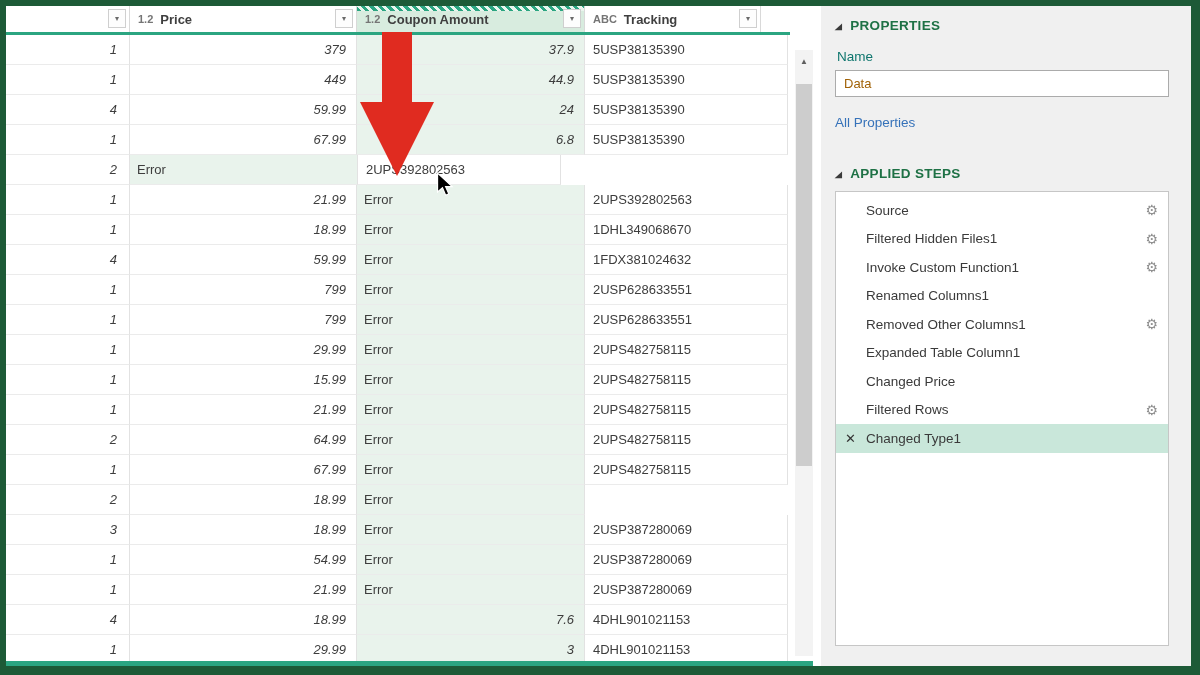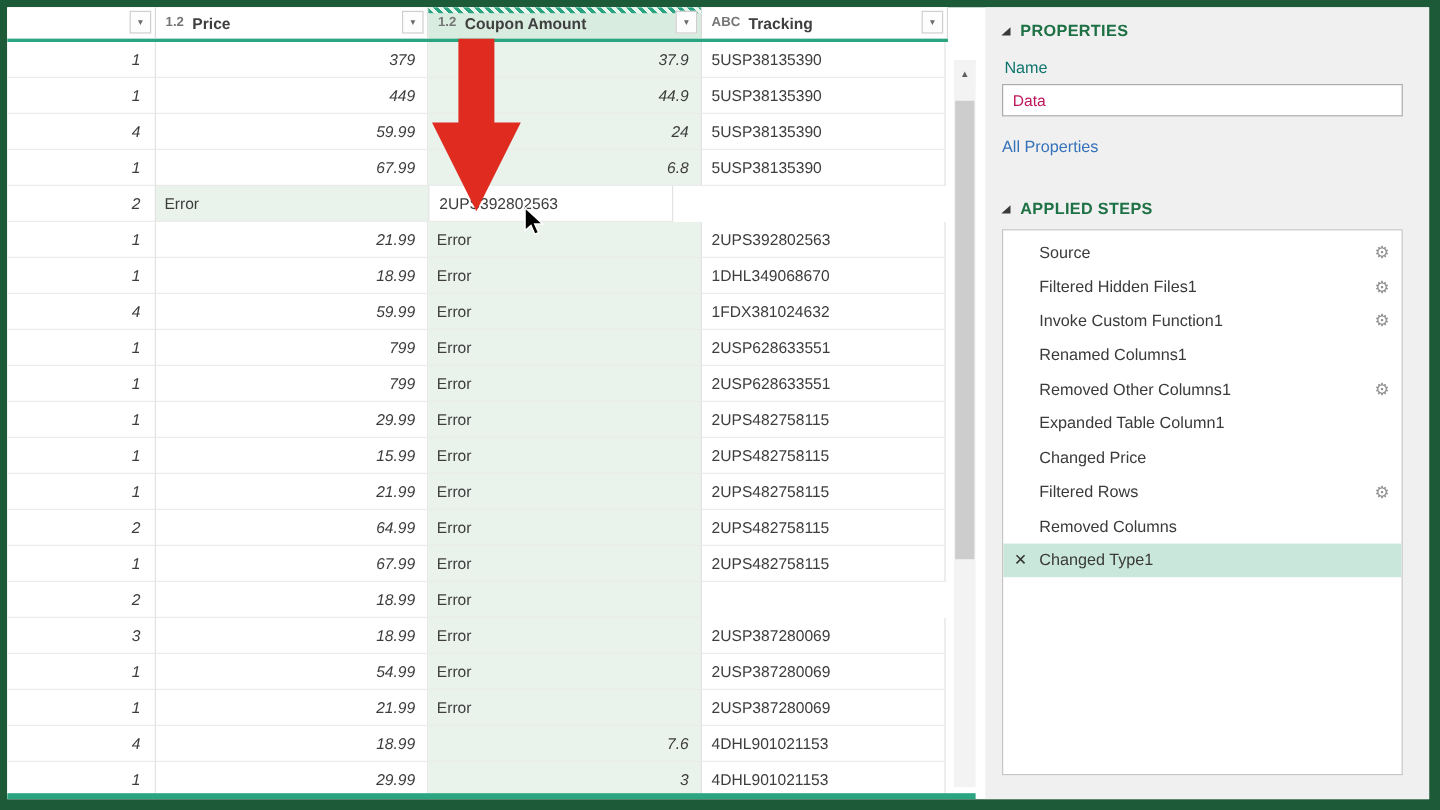--- a/index.html
+++ b/index.html
@@ -8,21 +8,21 @@
     border:6px solid #1d5a37; border-right-width:9px; border-bottom-width:9px;
     position:relative; background:#ffffff; overflow:hidden;
     font-family:"Liberation Sans", sans-serif;
     display:flex;
   }
   
   .table-area {width:784px; flex:none; position:relative;}
   .header-row {display:flex; height:26px; border-bottom:3px solid #2ba581; background:#fff;}
   .hcell {position:relative; display:flex; align-items:center; box-sizing:border-box;
           border-right:1px solid #d9d9d9; padding:0 26px 0 8px; background:#fff;}
-  .hc1{width:124px}.hc2{width:227px}.hc3{width:228px}.hc4{width:205px}
+  .hc1{width:124px}.hc2{width:227px}.hc3{width:228px}.hc4{width:176px}
   .type-icon {color:#757575; font-size:11px; font-weight:700; margin-right:7px; white-space:nowrap;}
   .hlabel {font-size:13px; font-weight:700; color:#3f3f3f; white-space:nowrap;}
   .dd {position:absolute; right:3px; top:3px; width:18px; height:19px; box-sizing:border-box;
        border:1px solid #cfcfcf; background:#fdfdfd; color:#6a6a6a; font-size:8px;
        display:flex; align-items:center; justify-content:center; cursor:pointer;}
   .hcell.selected {background:#d8ecdf;}
   .hcell.selected::before {content:""; position:absolute; top:0; left:0; right:0; height:5px;
        background:repeating-linear-gradient(45deg,#2ba581 0 3px,#eaf5ee 3px 6px);}
   .trow {display:flex; height:30px;}
   .cell {box-sizing:border-box; border-right:1px solid #e2e2e2; border-bottom:1px solid #ebebeb;
@@ -40,21 +40,21 @@
               color:#5f5f5f; font-size:8px; cursor:pointer; background:#f3f3f3;}
   .scroll-thumb {position:absolute; top:34px; left:1px; right:1px; height:382px; background:#cdcdcd; cursor:pointer;}
   
   .panel {flex:1; background:#f0f0f0; margin-left:8px; box-sizing:border-box;
           padding:12px 22px 0 14px; position:relative;}
   .section-head {display:flex; align-items:center; color:#1e7145; font-weight:700;
                  font-size:13.5px; letter-spacing:0.3px; cursor:pointer;}
   .tri {color:#3a3a3a; font-size:9px; margin-right:8px; transform:scaleY(0.9);}
   .name-label {margin:16px 0 6px 2px; color:#0f766e; font-size:13.5px;}
   .name-input {width:100%; height:27px; border:1px solid #ababab; font-size:13px; padding:0 8px;
-               box-sizing:border-box; font-family:inherit; color:#be185d; background:#fff;}
+               box-sizing:border-box; font-family:inherit; color:#a16207; background:#fff;}
   .all-props {margin-top:18px; color:#3672b9; font-size:13.5px; cursor:pointer;}
   .applied-head {margin-top:36px;}
   .steps-box {margin-top:10px; background:#fff; border:1px solid #c6c6c6; height:455px;
               overflow:hidden; padding-top:4px; box-sizing:border-box;}
   .step {display:flex; align-items:center; height:28.5px; font-size:13.5px; color:#3a3a3a;
          padding:0 10px 0 30px; position:relative; cursor:pointer; white-space:nowrap;}
   .step .del {display:none; position:absolute; left:9px; color:#333; font-size:13px;}
   .step.selected {background:#c9e7da;}
   .step .gear {margin-left:auto; color:#8f8f8f; font-size:14px;}
   
@@ -299,25 +299,20 @@
     <span>Changed Price</span>
     <span class="gear"></span>
   </div>
 
   <div class="step">
 
     <span>Filtered Rows</span>
     <span class="gear">⚙</span>
   </div>
 
-  <div class="step">
-
-    <span>Removed Columns</span>
-    <span class="gear"></span>
-  </div>
 
   <div class="step selected">
     <span class="del" style="display: inline-block;">✕</span>
     <span>Changed Type1</span>
     <span class="gear"></span>
   </div>
 </div>
   </div>
 
   <svg class="red-arrow" width="78" height="144" viewBox="0 0 78 144">

